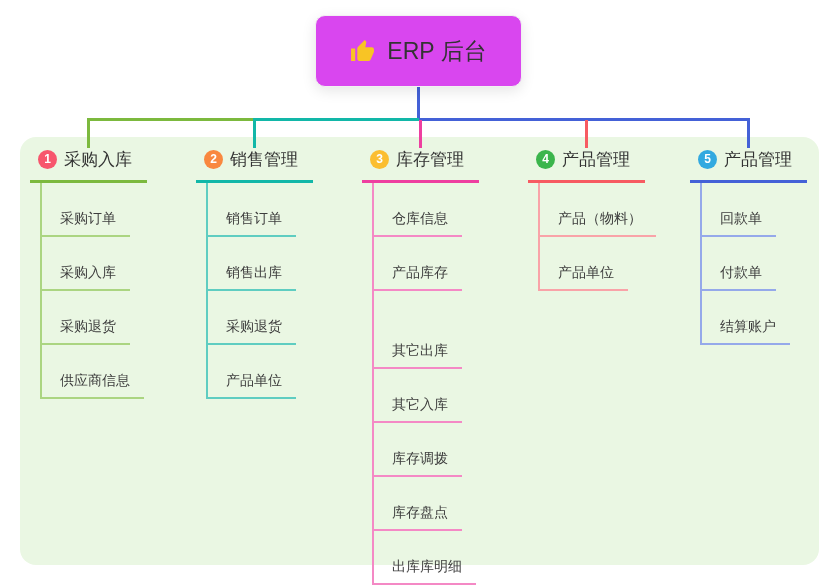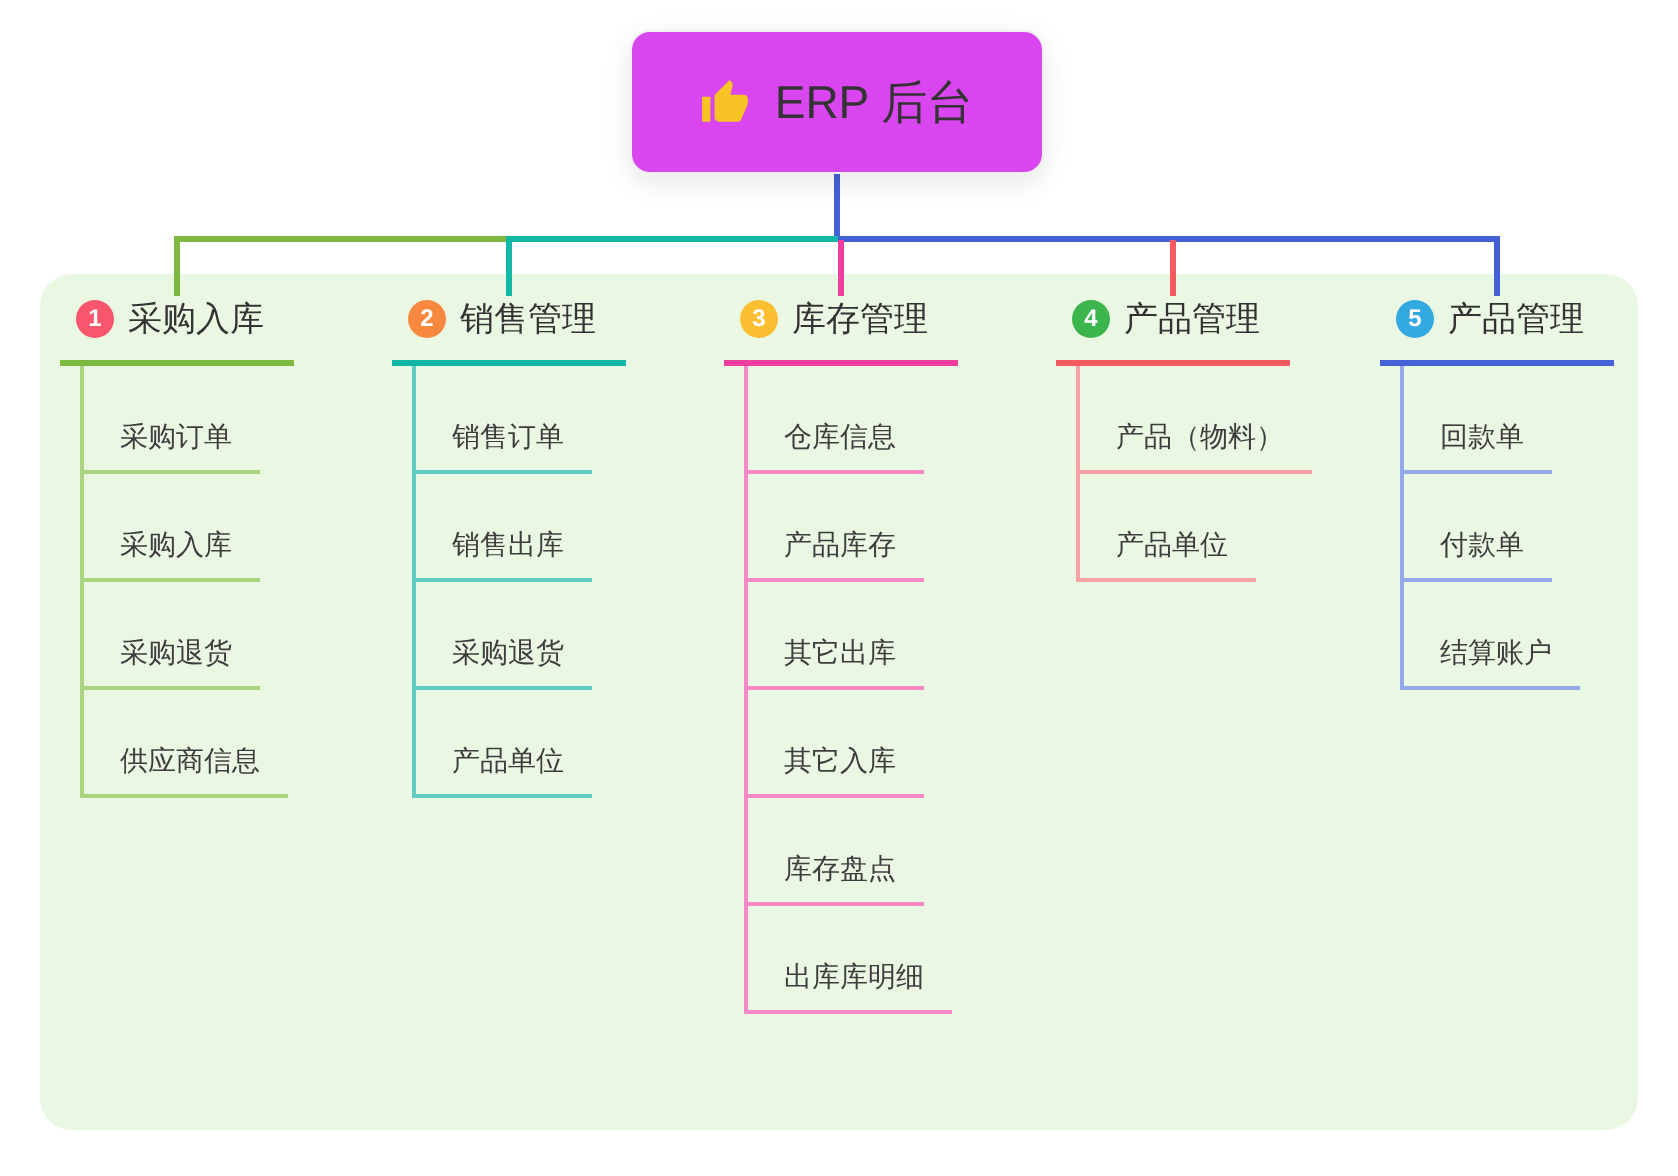--- a/index.html
+++ b/index.html
@@ -99,22 +99,23 @@
         </div>
       </div>
       <div class="branch" style="left: 362px;">
         <div class="branch-header" style="border-bottom-color: rgb(238, 63, 160);">
           <span class="badge" style="background: rgb(251, 190, 48);">3</span>
           <span>库存管理</span>
         </div>
         <div class="branch-items" style="border-left-color: rgb(244, 137, 197);">
           <div class="item" style="border-bottom-color: rgb(244, 137, 197);">仓库信息</div>
           <div class="item" style="border-bottom-color: rgb(244, 137, 197);">产品库存</div>
-          <div class="item" style="border-bottom-color: rgb(244, 137, 197);">其它出库</div>
+          <div class="item" style="border-bottom-color: rgb(244, 137, 197); margin-top: 24px;">其它出库</div>
           <div class="item" style="border-bottom-color: rgb(244, 137, 197);">其它入库</div>
+          <div class="item" style="border-bottom-color: rgb(244, 137, 197);">库存调拨</div>
           <div class="item" style="border-bottom-color: rgb(244, 137, 197);">库存盘点</div>
           <div class="item" style="border-bottom-color: rgb(244, 137, 197);">出库库明细</div>
         </div>
       </div>
       <div class="branch" style="left: 528px;">
         <div class="branch-header" style="border-bottom-color: rgb(247, 91, 98);">
           <span class="badge" style="background: rgb(59, 181, 76);">4</span>
           <span>产品管理</span>
         </div>
         <div class="branch-items" style="border-left-color: rgb(249, 163, 168);">

